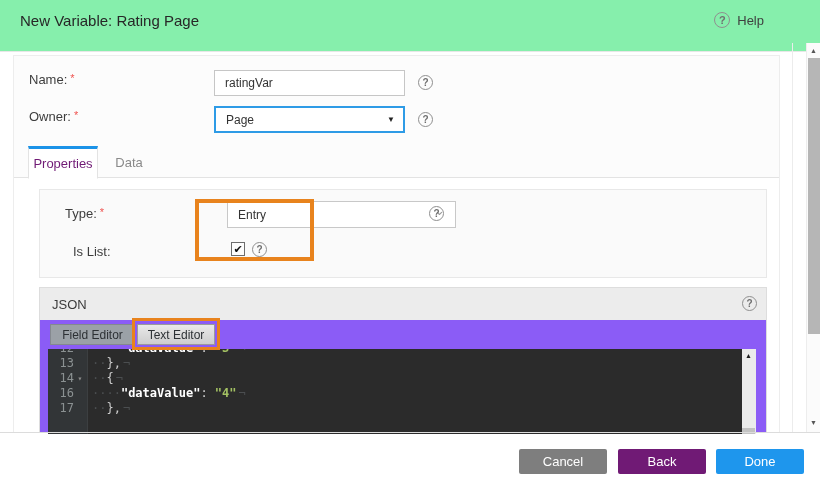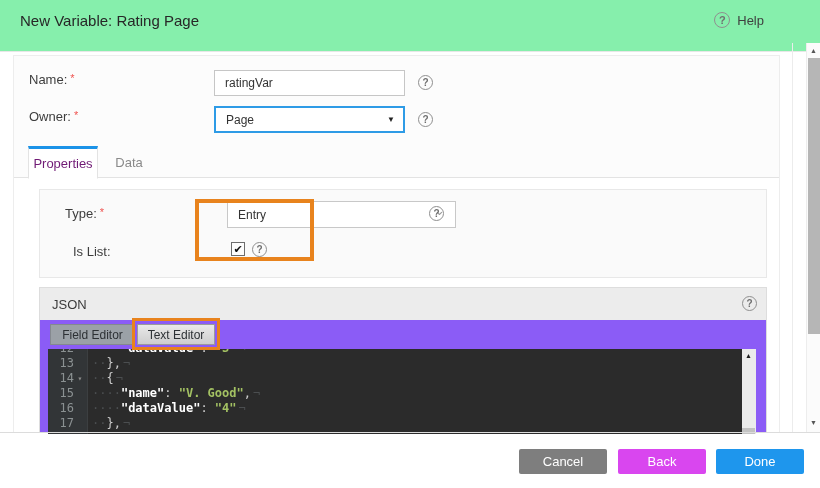--- a/index.html
+++ b/index.html
@@ -80,21 +80,21 @@
 
   .editor-scrollbar { position:absolute; left:702px; top:61px; width:14px; height:85px; background:#ebebeb; }
   .editor-scrollbar .up { top:3px; color:#1e1e1e; }
   .editor-scrollbar .corner { position:absolute; left:0; bottom:0; width:13px; height:6px; background:#c2c2c2; }
 
   
   .footer-sep { position:absolute; left:0; top:432px; width:820px; height:1px; background:#dcdcdc; }
   .footer-btn { position:absolute; top:449px; height:25px; border:none; border-radius:2px; color:#fff; font-size:13px;
     font-family:"Liberation Sans",sans-serif; display:flex; align-items:center; justify-content:center; cursor:pointer; }
   .btn-cancel { left:519px; width:88px; background:#7e7e7e; }
-  .btn-back   { left:618px; width:88px; background:#d946ef; }
+  .btn-back   { left:618px; width:88px; background:#701a75; }
   .btn-done   { left:716px; width:88px; background:#1e96ed; }
 </style>
 </head>
 <body>
 
 <div class="app">
 
   <div class="header">
     <div class="page-title">New Variable: Rating Page</div>
     <div class="help-link">
@@ -159,21 +159,20 @@
       <div class="editor-btn btn-field">Field Editor</div>
       <div class="editor-btn btn-text">Text Editor</div>
       <div class="highlight-box hl-text-editor"></div>
 
       <div class="code-editor">
         <div class="gutter-bg"></div>
         <div class="code-lines">
             <div class="code-line"><span class="line-number">12</span><span class="fold"></span><span class="code-text"><span class="tok-ws">····</span><span class="tok-key">"dataValue"</span><span class="tok-plain">: </span><span class="tok-str">"3"</span><span class="tok-eol">¬</span></span></div>
             <div class="code-line"><span class="line-number">13</span><span class="fold"></span><span class="code-text"><span class="tok-ws">··</span><span class="tok-plain">},</span><span class="tok-eol">¬</span></span></div>
             <div class="code-line"><span class="line-number">14</span><span class="fold">▾</span><span class="code-text"><span class="tok-ws">··</span><span class="tok-plain">{</span><span class="tok-eol">¬</span></span></div>
-            <div class="code-line"><span class="line-number">15</span><span class="fold"></span><span class="code-text"><span class="tok-ws">····</span><span class="tok-key">"name"</span><span class="tok-plain">: </span><span class="tok-str">"V. Good"</span><span class="tok-plain">,</span><span class="tok-eol">¬</span></span></div>
             <div class="code-line"><span class="line-number">16</span><span class="fold"></span><span class="code-text"><span class="tok-ws">····</span><span class="tok-key">"dataValue"</span><span class="tok-plain">: </span><span class="tok-str">"4"</span><span class="tok-eol">¬</span></span></div>
             <div class="code-line"><span class="line-number">17</span><span class="fold"></span><span class="code-text"><span class="tok-ws">··</span><span class="tok-plain">},</span><span class="tok-eol">¬</span></span></div>
           </div>
       </div>
 
       <div class="editor-scrollbar">
         <div class="sb-arrow up">▲</div>
         <div class="corner"></div>
       </div>
     </div>

